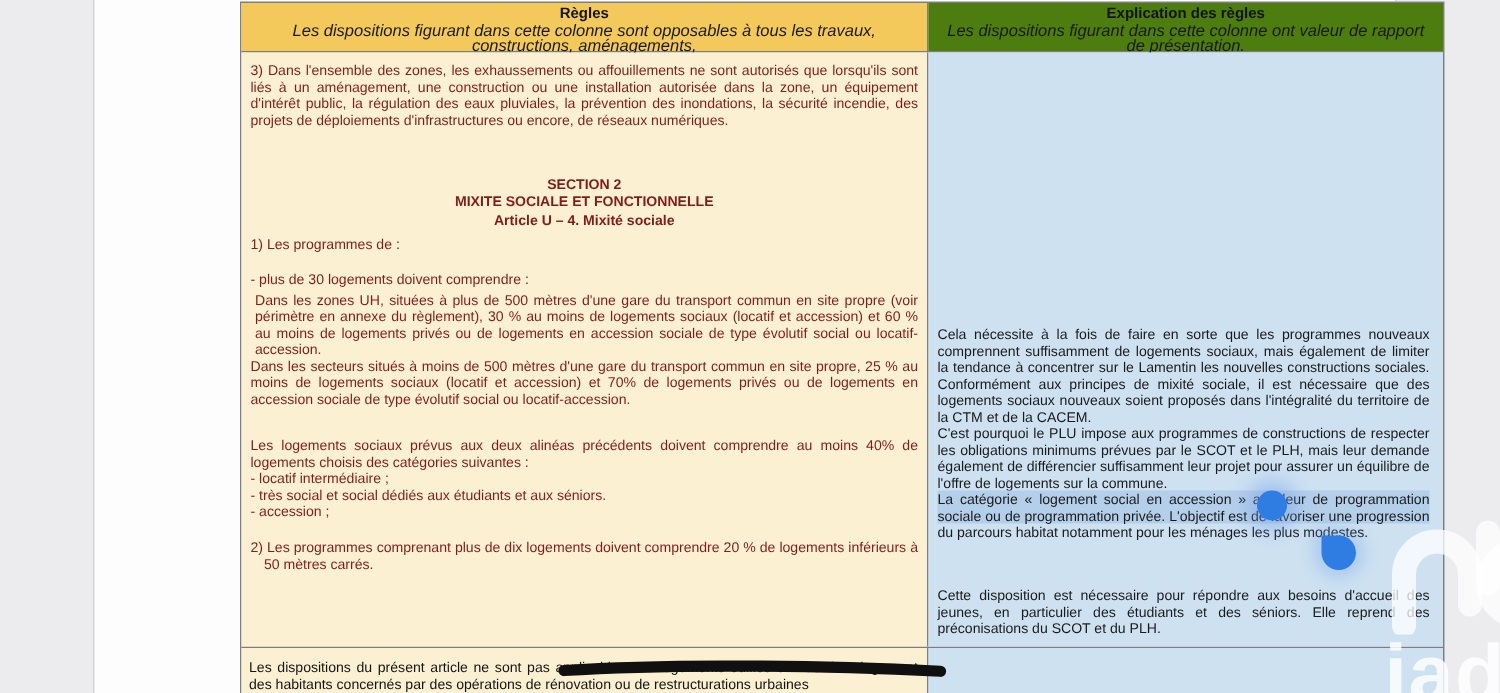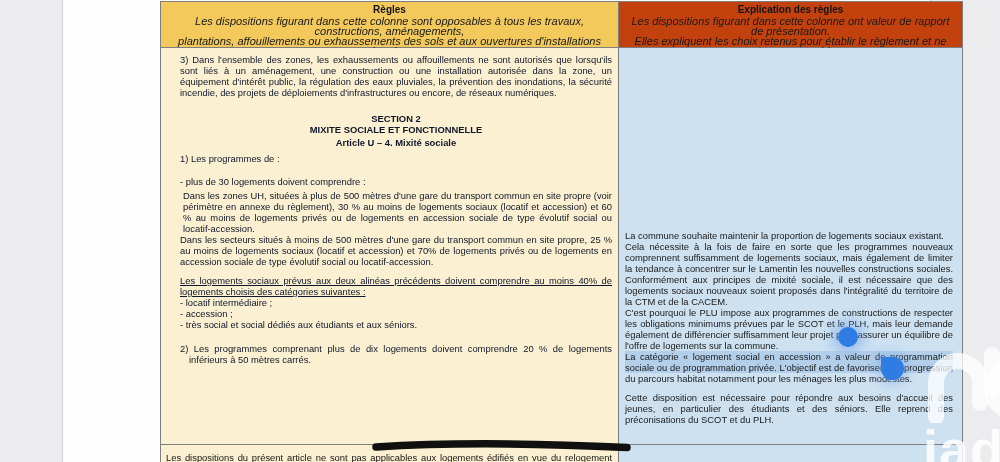--- a/index.html
+++ b/index.html
@@ -11,57 +11,57 @@
     background:#fdfdfd; border-left:1px solid #d3d3d6; border-right:1px solid #cfcfd3; }
 
   .doc { position:absolute; left:97px; top:1px; width:803px; height:480px;
     border:1px solid #7e7e7e; background:#fff; }
 
   .row { display:flex; width:100%; }
   .cell-rules  { width:458px; border-right:1px solid #7e7e7e; position:relative; }
   .cell-expl   { width:343px; position:relative; }
 
   
-  .hdr { height:46px; border-bottom:1px solid #7e7e7e; }
+  .hdr { height:33px; border-bottom:1px solid #7e7e7e; }
   .hdr .cell-rules { background:#f3c95c; }
-  .hdr .cell-expl  { background:#c2410c; }
+  .hdr .cell-expl  { background:#4d7c0f; }
   .hdr-inner { padding:2px 8px 0 8px; text-align:center; }
   .hdr-title { font-size:10px; font-weight:bold; color:#141414; }
   .hdr-sub { font-size:11px; font-style:italic; color:#1a1a1a;
     white-space:pre-line; line-height:10px; margin-top:1px; }
 
   
   .bodyrow { height:397px; border-bottom:1px solid #7e7e7e; }
   .bodyrow .cell-rules { background:#fbf0d1; }
   .bodyrow .cell-expl  { background:#cde1f1; }
 
   
   .botrow { height:42px; }
   .botrow .cell-rules { background:#fbf0d1; }
   .botrow .cell-expl  { background:#cde1f1; }
 
-  .rules-content { padding:6px 6px 0 19px; color:#0f172a; }
+  .rules-content { padding:6px 6px 0 6px; color:#7f1d1d; }
   .rules-content p { font-size:9.4px; line-height:11px; text-align:justify; }
   .p4 { margin-top:11px; }
-  .sec-head { margin-top:15px; text-align:center !important; font-weight:bold;
+  .sec-head { margin-top:32px; text-align:center !important; font-weight:bold;
     white-space:pre-line; }
   .art-head { margin-top:2px; text-align:center !important; font-weight:bold; }
   .p1 { margin-top:5px; text-align:left; }
   .bullet-line { margin-top:12px; text-align:left !important; }
   .indented { padding-left:3px; margin-top:3px; }
   .p10 { margin-top:0; }
-  .psoc { margin-top:8px;text-decoration:underline; }
+  .psoc { margin-top:20px; }
   .li { text-align:right; }
   .p2 { margin-top:13px; padding-left:9px; text-indent:-9px; }
 
   .expl-content { color:#1a1a1a; }
   .expl-block { position:absolute; left:6px; right:9px; }
   .expl-block div { font-size:9.4px; line-height:11px; text-align:justify; }
   .blk1 { top:182px; }
-  .blk2 { top:344px; }
+  .blk2 { top:356px; }
   .sel { background:#b4cfea; }
 
   .bottom-text { padding:7px 6px 0 5px; font-size:9.4px; line-height:11px;
     text-align:justify; color:#141414; }
 
   
   .marker { position:absolute; left:371px; top:439px; width:262px; height:14px;
     z-index:30; pointer-events:none; }
 
   
@@ -107,28 +107,27 @@
           <p>3) Dans l'ensemble des zones, les exhaussements ou  affouillements ne sont autorisés que lorsqu'ils sont liés à un aménagement, une construction ou une installation autorisée dans la zone, un équipement d'intérêt public, la régulation des eaux pluviales, la prévention des inondations, la sécurité incendie, des projets de déploiements d'infrastructures ou encore, de réseaux numériques.</p>
           <p class="sec-head">SECTION 2
 MIXITE SOCIALE ET FONCTIONNELLE</p>
           <p class="art-head">Article U – 4. Mixité sociale</p>
           <p class="p1">1) Les programmes de :</p>
           <p class="bullet-line">- plus de 30 logements doivent comprendre :</p>
           <p class="indented">Dans les zones UH, situées à plus de 500 mètres d'une gare du transport commun en site propre (voir périmètre en annexe du règlement), 30 % au moins de logements sociaux (locatif et accession) et 60 % au moins de logements privés ou de logements en accession sociale de type évolutif social ou locatif-accession.</p>
           <p class="p10">Dans les secteurs situés à moins de 500 mètres d'une gare du transport commun en site propre, 25 % au moins de logements sociaux (locatif et accession) et 70% de logements privés ou de logements en accession sociale de type évolutif social ou locatif-accession.</p>
           <p class="psoc">Les logements sociaux prévus aux deux alinéas précédents doivent comprendre au moins 40% de logements choisis des catégories suivantes :</p>
           <p class="li">- locatif intermédiaire ;</p>
+          <p class="li">- très social et social dédiés aux étudiants et aux séniors.</p>
           <p class="li">- accession ;</p>
-          <p class="li">- très social et social dédiés aux étudiants et aux séniors.</p>
           <p class="p2">2) Les programmes comprenant plus de dix logements doivent comprendre 20 % de logements inférieurs à 50 mètres carrés.</p>
         </div>
       </div>
       <div class="cell-expl expl-content">
         <div class="expl-block blk1">
-          <div>La commune souhaite maintenir la proportion de logements sociaux existant.</div>
           <div>Cela nécessite à la fois de faire en sorte que les programmes nouveaux comprennent suffisamment de logements sociaux, mais également de limiter la tendance à concentrer sur le Lamentin les nouvelles constructions sociales. Conformément aux principes de mixité sociale, il est nécessaire que des logements sociaux nouveaux soient proposés dans l'intégralité du territoire de la CTM et de la CACEM.</div>
           <div>C'est pourquoi le PLU impose aux programmes de constructions de respecter les obligations minimums prévues par le SCOT et le PLH, mais leur demande également de différencier suffisamment leur projet pour assurer un équilibre de l'offre de logements sur la commune.</div>
           <div><span class="sel">La catégorie « logement social en accession » a valeur de programmation sociale  ou de programmation privée. L'objectif est de favoriser une progression</span><span> du parcours habitat notamment pour les ménages les plus modestes.</span></div>
         </div>
         <div class="expl-block blk2">
           <div>Cette disposition est nécessaire pour répondre aux besoins d'accueil des jeunes, en particulier des étudiants et des séniors. Elle reprend des préconisations du SCOT et du PLH.</div>
         </div>
       </div>
     </div>
 

